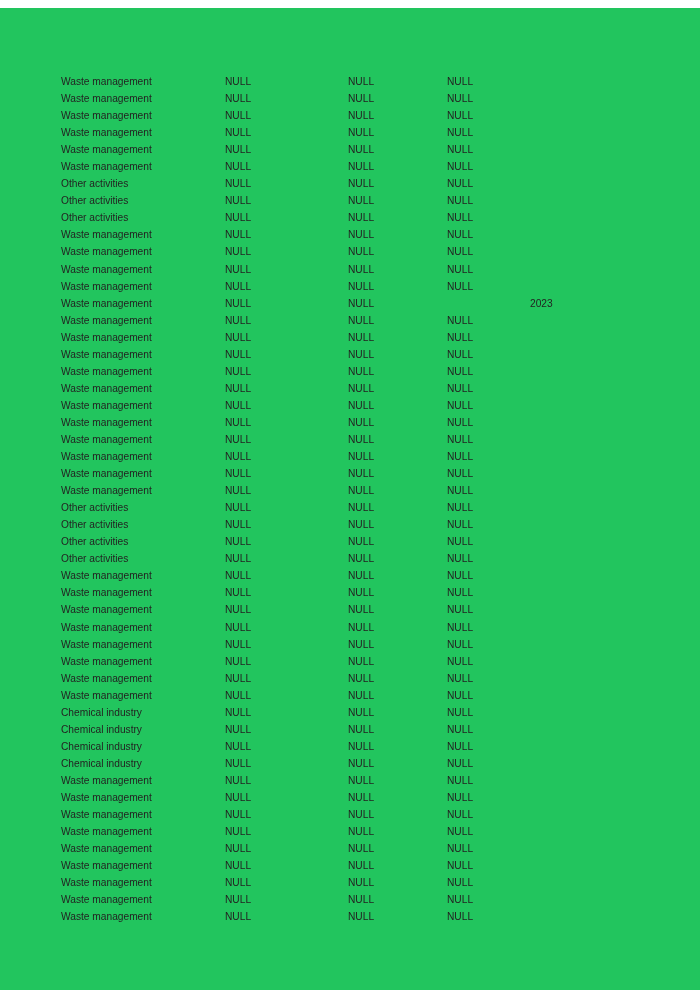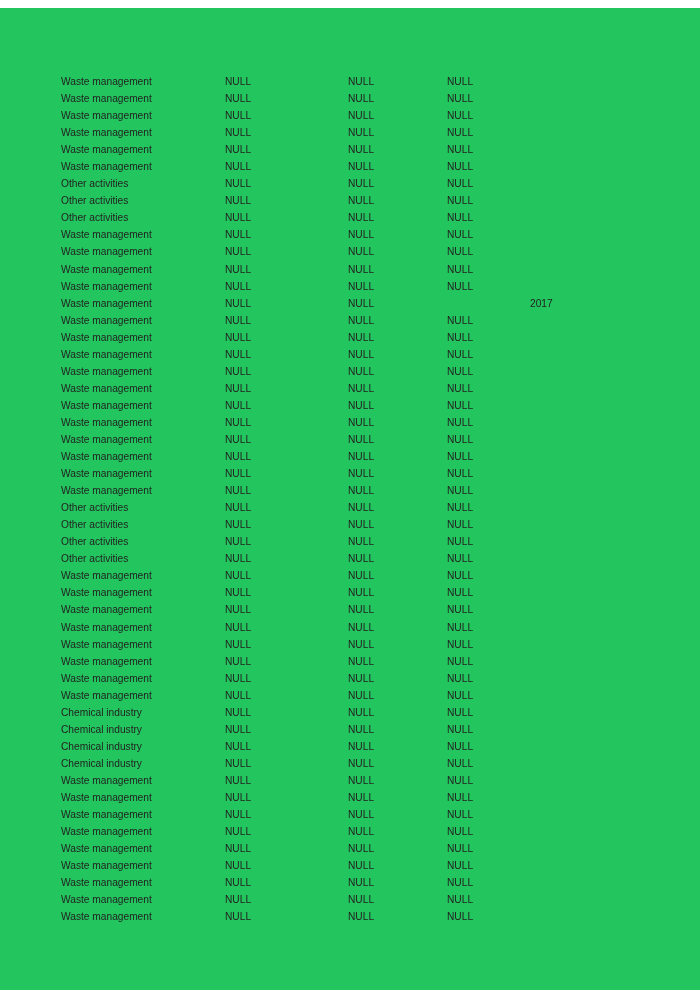--- a/index.html
+++ b/index.html
@@ -166,21 +166,21 @@
           <td class="col-v2">NULL</td>
           <td class="col-v3">NULL</td>
           <td class="col-v4"></td>
           <td class="col-pad"></td>
         </tr>
         <tr>
           <td class="col-label">Waste management</td>
           <td class="col-v1">NULL</td>
           <td class="col-v2">NULL</td>
           <td class="col-v3"></td>
-          <td class="col-v4">2017</td>
+          <td class="col-v4">2023</td>
           <td class="col-pad"></td>
         </tr>
         <tr>
           <td class="col-label">Waste management</td>
           <td class="col-v1">NULL</td>
           <td class="col-v2">NULL</td>
           <td class="col-v3">NULL</td>
           <td class="col-v4"></td>
           <td class="col-pad"></td>
         </tr>

